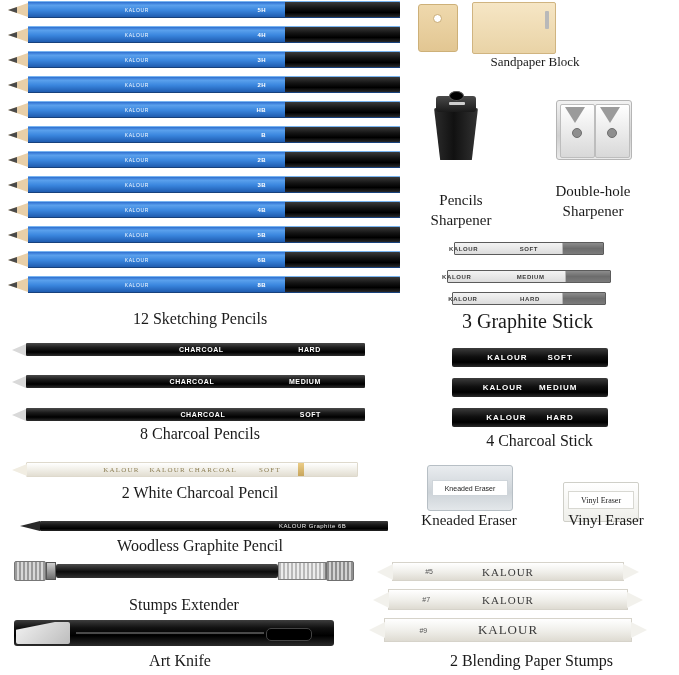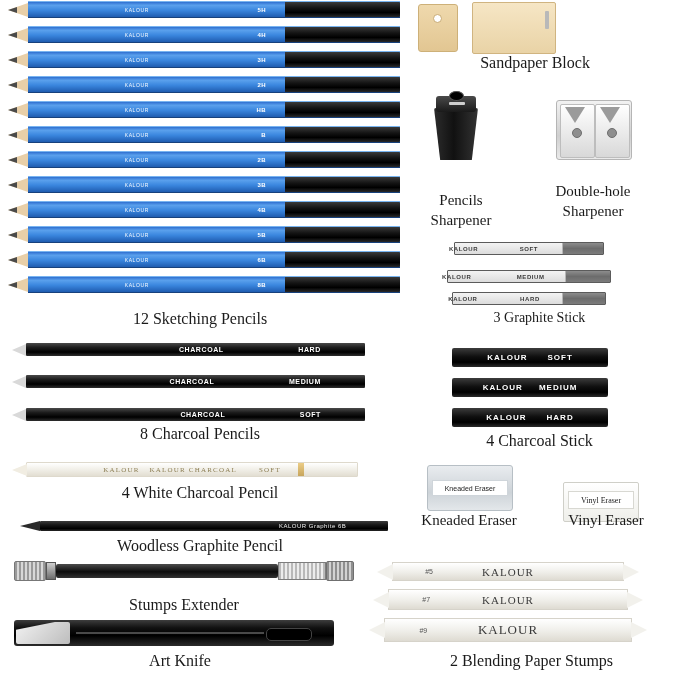--- a/index.html
+++ b/index.html
@@ -251,21 +251,21 @@
   </div>
 
   <div>
     <div class="whitec" style="left:26px; top:462px; width:330px;">
       <span class="w-tip"></span>
       <span class="w-lab">KALOUR</span>
       <span class="w-lab" style="margin-left:10px;">KALOUR CHARCOAL</span>
       <span class="w-lab" style="margin-left:22px;">SOFT</span>
       <span class="w-band"></span>
     </div>
-    <div class="cap" style="left:0; top:484px; width:400px; font-size:16px;">4 White Charcoal Pencil</div>
+    <div class="cap" style="left:0; top:484px; width:400px; font-size:16px;">2 White Charcoal Pencil</div>
   </div>
 
   <div>
     <div class="woodless" style="left:40px; top:521px; width:348px;">
       <span class="g-tip"></span>
       <span class="g-lab">KALOUR  Graphite   6B</span>
     </div>
     <div class="cap" style="left:0; top:537px; width:400px; font-size:16px;">Woodless Graphite Pencil</div>
   </div>
 
@@ -288,21 +288,21 @@
     </div>
     <div class="cap" style="left:0; top:652px; width:360px; font-size:16px;">Art Knife</div>
   </div>
 
   <div>
     <div class="sp-handle" style="left:418px; top:4px; width:38px; height:46px;"></div>
     <div class="sp-hole" style="left:433px; top:14px;"></div>
     <div class="sp-pad" style="left:472px; top:2px; width:82px; height:50px;">
       <span class="clip"></span>
     </div>
-    <div class="cap" style="left:400px; top:54px; width:270px; font-size:16px;">Sandpaper Block</div>
+    <div class="cap" style="left:400px; top:54px; width:270px; font-size:13px;">Sandpaper Block</div>
   </div>
 
   <div>
     <div class="plsh" style="left:434px; top:94px; width:46px; height:70px;">
       <span class="body"></span>
       <span class="top">
           <span class="blade"></span>
         </span>
       <span class="hole"></span>
     </div>
@@ -332,21 +332,21 @@
     <div class="gstick" style="left:447px; top:270px; width:162px;">
       <span class="wrap"></span>
       <span class="lab">KALOUR</span>
       <span class="lab" style="margin-right:44%;">MEDIUM</span>
     </div>
     <div class="gstick" style="left:452px; top:292px; width:152px;">
       <span class="wrap"></span>
       <span class="lab">KALOUR</span>
       <span class="lab" style="margin-right:46%;">HARD</span>
     </div>
-    <div class="cap" style="left:400px; top:310px; width:279px; font-size:14px;">3 Graphite Stick</div>
+    <div class="cap" style="left:388px; top:310px; width:279px; font-size:20px;">3 Graphite Stick</div>
   </div>
 
   <div>
     <div class="cstick" style="left:452px; top:348px; width:156px;">
       <span class="lab">KALOUR</span>
       <span class="lab" style="margin-left:20px;">SOFT</span>
     </div>
     <div class="cstick" style="left:452px; top:378px; width:156px;">
       <span class="lab">KALOUR</span>
       <span class="lab" style="margin-left:16px;">MEDIUM</span>

